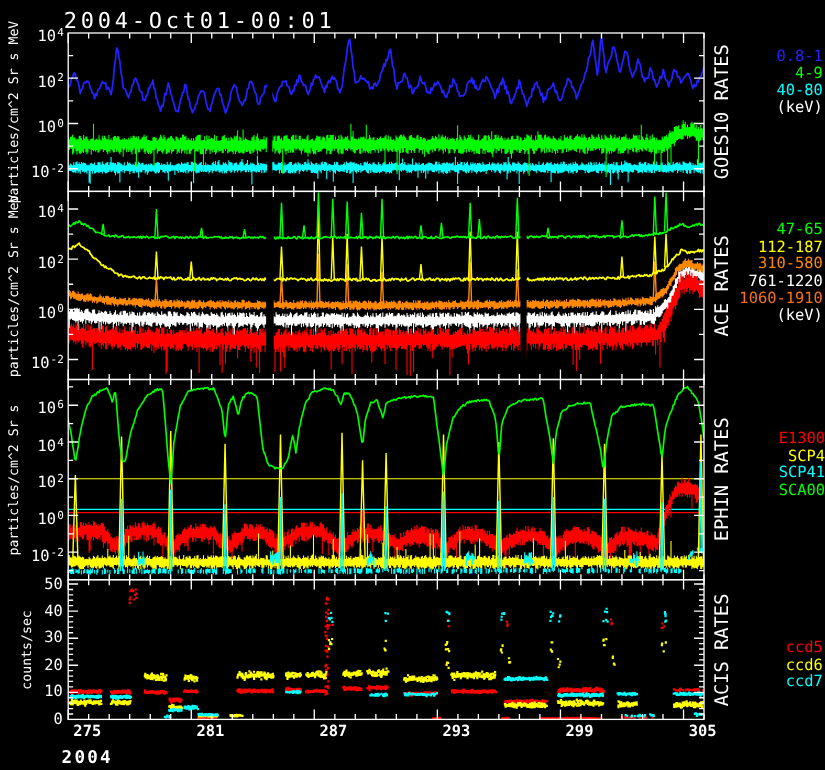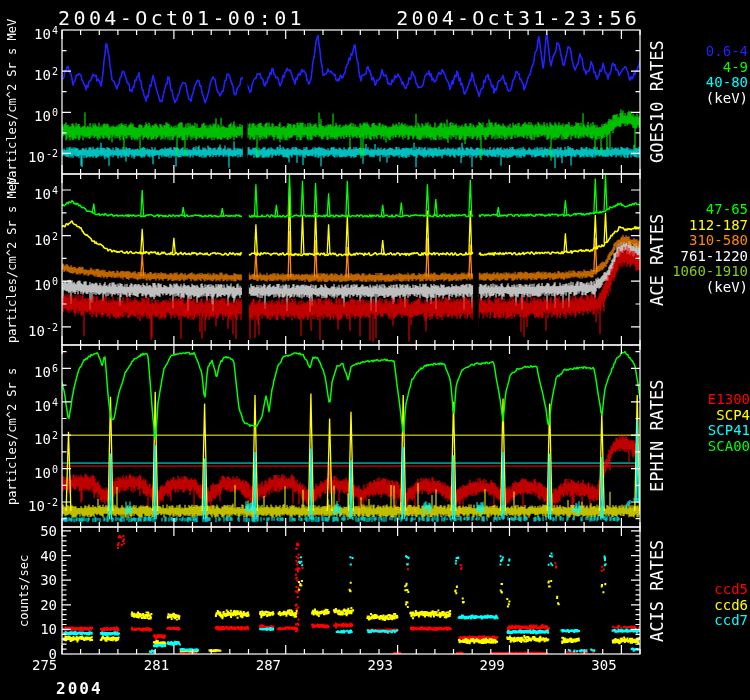--- a/index.html
+++ b/index.html
@@ -4,36 +4,35 @@
 <style>
   html,body{margin:0;padding:0;background:#222;}
   #screen{position:relative;width:750px;height:700px;background:#000;overflow:hidden;
           font-family:"DejaVu Sans Mono",monospace;color:#fff;}
   .title{position:absolute;top:6px;font-size:20px;letter-spacing:3.4px;white-space:nowrap;color:#fff;}
   .title.left{left:58px;}
   .title.right{right:110px;letter-spacing:3.2px;}
   #plot{position:absolute;left:0;top:0;}
   .ytick{position:absolute;left:0;width:57px;text-align:right;font-size:14px;line-height:16px;white-space:nowrap;}
   .ytick sup{font-size:10px;position:relative;top:1px;left:1px;}
-  .xtick{position:absolute;width:60px;text-align:left;font-size:14px;}
+  .xtick{position:absolute;width:60px;text-align:right;font-size:14px;font-weight:bold;}
   .ylab{position:absolute;display:flex;align-items:center;justify-content:center;font-size:12px;
         writing-mode:vertical-rl;transform:rotate(180deg);white-space:nowrap;overflow:visible;}
   .sidelab{position:absolute;display:flex;align-items:center;justify-content:center;font-size:17px;
         writing-mode:vertical-rl;transform:rotate(180deg);white-space:nowrap;}
   .legend{position:absolute;text-align:right;}
   .legend div{font-size:14px;line-height:15.5px;white-space:nowrap;}
   .xlabel{position:absolute;left:262px;top:672px;width:200px;text-align:center;font-size:14px;}
   .year{position:absolute;left:56px;top:679px;font-size:16px;letter-spacing:2px;font-weight:bold;}
 </style>
 </head>
 <body>
 
 <div id="screen">
   <div class="title left">2004-Oct01-00:01</div>
-  <div class="title right">2004-Oct31-23:56</div>
   <svg id="plot" width="750" height="700">
       <clipPath id="clip0">
         <rect x="62" y="30" width="578" height="144"></rect>
       </clipPath>
       <g clip-path="url(#clip0)">
         <path d="M62 149.8L62 156.8M63 150.3L63 155.4M64 148.6L64 155.5M65 149.6L65 155.7M66 150.3L66 156.6M67 147.5L67 157.0M68 149.7L68 156.6M69 147.3L69 157.5M70 146.9L70 155.3M71 149.1L71 157.5M72 147.6L72 156.0M73 149.2L73 157.9M74 147.2L74 154.6M75 148.4L75 156.2M76 147.7L76 155.9M77 148.2L77 157.0M78 148.6L78 156.1M79 150.2L79 157.9M80 149.8L80 155.1M81 150.2L81 165.8M82 148.7L82 167.1M83 147.9L83 155.5M84 148.8L84 157.9M85 149.4L85 155.3M86 147.7L86 157.8M87 150.3L87 157.4M88 150.0L88 156.5M89 147.5L89 156.5M90 147.3L90 157.6M91 147.7L91 156.5M92 149.8L92 156.4M93 146.9L93 157.9M94 148.8L94 155.9M95 149.5L95 156.5M96 148.5L96 157.8M97 147.7L97 157.5M98 147.3L98 156.7M99 150.0L99 156.3M100 147.5L100 154.7M101 142.7L101 156.6M102 148.0L102 156.0M103 147.7L103 154.9M104 148.3L104 157.2M105 148.2L105 159.3M106 149.8L106 156.1M107 147.2L107 157.9M108 147.6L108 157.5M109 147.9L109 165.9M110 148.6L110 155.6M111 149.5L111 156.6M112 150.2L112 154.6M113 147.6L113 157.4M114 150.4L114 155.4M115 150.2L115 155.2M116 147.0L116 155.5M117 148.3L117 155.7M118 147.8L118 158.4M119 149.2L119 155.9M120 150.0L120 155.4M121 148.8L121 157.6M122 149.9L122 157.5M123 147.0L123 155.2M124 149.7L124 156.9M125 149.4L125 156.5M126 147.0L126 161.7M127 148.1L127 155.9M128 149.3L128 156.8M129 148.0L129 156.7M130 148.0L130 154.7M131 149.9L131 154.6M132 149.5L132 157.7M133 148.9L133 156.2M134 150.3L134 158.8M135 148.9L135 156.9M136 149.9L136 155.2M137 148.7L137 156.0M138 148.8L138 156.2M139 150.2L139 155.3M140 150.1L140 156.2M141 148.5L141 157.4M142 148.1L142 157.7M143 147.1L143 156.2M144 147.5L144 157.5M145 148.1L145 156.5M146 150.0L146 154.4M147 148.4L147 154.6M148 149.7L148 156.5M149 149.0L149 156.5M150 149.4L150 157.6M151 150.0L151 155.5M152 147.1L152 157.2M153 149.6L153 164.4M154 149.6L154 155.8M155 147.4L155 156.0M156 150.4L156 155.3M157 150.0L157 154.9M158 150.4L158 155.0M159 150.3L159 159.1M160 149.5L160 155.0M161 149.1L161 155.5M162 148.5L162 157.2M163 148.6L163 154.8M164 149.7L164 156.6M165 147.5L165 156.4M166 148.7L166 156.5M167 149.0L167 157.1M168 148.0L168 155.8M169 148.9L169 157.8M170 147.4L170 154.6M171 147.4L171 157.8M172 149.9L172 156.0M173 150.0L173 155.4M174 147.1L174 156.7M175 147.1L175 155.6M176 148.1L176 166.6M177 147.2L177 155.4M178 148.0L178 157.0M179 149.1L179 157.7M180 149.9L180 156.9M181 148.7L181 157.2M182 147.9L182 155.2M183 147.2L183 156.4M184 150.1L184 156.0M185 149.2L185 154.7M186 150.0L186 155.9M187 147.8L187 156.3M188 150.2L188 156.5M189 149.2L189 155.2M190 149.9L190 157.8M191 149.7L191 156.3M192 150.2L192 154.8M193 148.0L193 157.4M194 147.0L194 155.5M195 149.0L195 154.9M196 146.4L196 156.0M197 150.2L197 156.0M198 147.1L198 154.7M199 145.5L199 156.7M200 149.3L200 157.0M201 150.2L201 155.8M202 149.7L202 157.8M203 147.4L203 155.2M204 148.6L204 157.8M205 147.6L205 156.7M206 148.9L206 157.6M207 150.3L207 155.5M208 145.6L208 155.1M209 147.3L209 155.8M210 147.6L210 157.2M211 148.0L211 156.2M212 150.3L212 154.5M213 148.4L213 157.1M214 147.9L214 155.5M215 147.7L215 155.0M216 149.6L216 156.9M217 149.8L217 155.0M218 147.7L218 154.8M219 146.9L219 156.8M220 144.5L220 155.6M221 147.7L221 155.2M222 150.3L222 154.7M223 149.0L223 156.7M224 148.3L224 156.5M225 145.5L225 154.7M226 149.9L226 156.7M227 149.5L227 154.7M228 147.7L228 156.7M229 148.9L229 167.7M230 147.9L230 155.6M231 149.2L231 156.0M232 150.2L232 156.1M233 150.1L233 157.1M234 141.4L234 155.7M235 147.9L235 156.4M236 150.0L236 156.5M237 148.2L237 154.8M238 148.3L238 157.6M239 149.0L239 154.5M240 148.4L240 157.0M241 149.0L241 156.8M242 149.5L242 155.0M243 147.5L243 157.2M244 147.5L244 157.2M245 147.4L245 157.0M246 149.7L246 155.1M247 147.2L247 157.7M248 147.6L248 154.7M249 147.1L249 154.5M250 149.4L250 155.0M251 149.6L251 155.7M252 149.6L252 154.7M253 147.8L253 154.4M254 147.9L254 157.8M255 148.1L255 154.7M256 147.2L256 157.2M257 149.2L257 157.7M258 150.3L258 157.7M259 147.7L259 157.0M260 150.2L260 156.2M261 149.3L261 154.6M262 148.9L262 157.4M263 147.6L263 157.6M264 147.2L264 157.8M265 147.3L265 156.6M266 150.1L266 157.6M267 149.4L267 156.2M268 148.6L268 157.7M269 147.7L269 157.0M270 149.6L270 155.5M271 147.3L271 154.5M272 148.4L272 157.9M273 148.6L273 155.8M274 149.9L274 154.4M275 149.0L275 155.4M276 150.1L276 156.1M277 147.3L277 154.9M278 147.0L278 154.4M279 148.9L279 156.1M280 144.7L280 154.7M281 147.9L281 154.4M282 150.0L282 155.1M283 146.9L283 157.3M284 148.5L284 157.3M285 149.2L285 156.7M286 149.5L286 157.2M287 148.4L287 157.6M288 147.9L288 157.7M289 149.9L289 162.4M290 148.9L290 155.0M291 150.0L291 156.0M292 147.7L292 157.6M293 146.9L293 154.6M294 149.2L294 154.8M295 147.3L295 155.5M296 147.0L296 155.1M297 147.9L297 162.9M298 150.2L298 155.4M299 148.8L299 154.9M300 149.2L300 156.7M301 149.8L301 154.4M302 150.1L302 155.5M303 149.9L303 165.2M304 147.3L304 156.9M305 149.3L305 157.9M306 147.0L306 154.8M307 147.4L307 155.6M308 150.0L308 156.2M309 150.4L309 156.3M310 149.4L310 155.5M311 150.0L311 155.8M312 149.0L312 155.9M313 147.5L313 156.4M314 149.7L314 154.4M315 146.9L315 157.2M316 148.1L316 157.1M317 148.4L317 154.6M318 147.6L318 157.9M319 146.9L319 157.5M320 147.7L320 155.9M321 147.8L321 166.4M322 147.5L322 155.1M323 148.8L323 156.4M324 148.3L324 157.8M325 149.3L325 155.7M326 149.3L326 156.3M327 150.3L327 154.5M328 148.2L328 157.0M329 150.2L329 155.8M330 150.4L330 155.4M331 147.6L331 154.6M332 147.0L332 154.7M333 147.9L333 156.2M334 146.9L334 157.2M335 149.2L335 157.7M336 148.5L336 154.7M337 148.9L337 157.3M338 150.0L338 154.7M339 147.8L339 156.4M340 147.5L340 157.6M341 149.2L341 156.8M342 149.3L342 157.2M343 150.2L343 157.0M344 147.2L344 156.2M345 149.3L345 157.4M346 149.3L346 156.7M347 150.4L347 156.7M348 148.5L348 155.4M349 147.4L349 155.9M350 147.1L350 156.2M351 149.5L351 157.9M352 149.1L352 156.6M353 149.4L353 156.4M354 147.3L354 157.8M355 149.1L355 156.8M356 147.0L356 157.4M357 148.4L357 154.9M358 149.0L358 155.0M359 148.1L359 154.4M360 147.5L360 154.9M361 148.0L361 156.2M362 150.1L362 154.5M363 148.0L363 163.8M364 148.8L364 155.3M365 148.1L365 156.2M366 144.0L366 154.8M367 149.2L367 155.2M368 147.3L368 154.4M369 149.8L369 155.3M370 150.3L370 157.3M371 148.4L371 156.0M372 149.7L372 157.2M373 149.2L373 156.4M374 149.8L374 157.4M375 144.0L375 155.2M376 150.1L376 154.6M377 149.7L377 155.7M378 147.5L378 156.0M379 148.5L379 155.3M380 149.5L380 161.7M381 147.7L381 155.0M382 150.1L382 155.0M383 149.0L383 157.3M384 148.4L384 154.9M385 148.2L385 157.2M386 150.0L386 156.0M387 149.3L387 162.6M388 148.9L388 155.1M389 148.4L389 157.9M390 147.5L390 155.2M391 148.2L391 154.9M392 148.1L392 155.1M393 148.9L393 156.4M394 149.8L394 156.5M395 149.5L395 156.7M396 147.0L396 155.3M397 146.9L397 156.2M398 149.5L398 154.9M399 147.3L399 157.9M400 149.1L400 154.7M401 150.0L401 156.8M402 148.5L402 156.9M403 147.9L403 157.9M404 148.0L404 156.0M405 148.8L405 157.3M406 147.6L406 157.9M407 147.8L407 157.6M408 148.6L408 155.5M409 148.0L409 157.0M410 149.1L410 154.4M411 148.2L411 155.3M412 147.5L412 154.8M413 150.2L413 155.8M414 142.6L414 156.6M415 150.1L415 156.4M416 147.2L416 167.3M417 149.2L417 157.7M418 148.8L418 154.8M419 147.1L419 154.8M420 147.3L420 154.7M421 150.3L421 156.2M422 147.3L422 155.6M423 149.2L423 156.8M424 148.0L424 157.8M425 147.1L425 155.8M426 149.7L426 157.3M427 150.4L427 155.7M428 147.6L428 154.5M429 149.2L429 157.3M430 147.5L430 155.1M431 148.8L431 156.0M432 148.0L432 156.3M433 149.5L433 157.9M434 148.1L434 156.5M435 148.3L435 155.4M436 147.9L436 155.8M437 148.7L437 156.8M438 149.9L438 156.3M439 147.1L439 155.4M440 149.2L440 156.3M441 149.9L441 155.5M442 149.3L442 158.2M443 149.4L443 155.5M444 149.0L444 154.6M445 147.6L445 154.7M446 150.2L446 154.8M447 148.6L447 156.2M448 147.6L448 154.5M449 148.8L449 155.6M450 148.5L450 157.2M451 149.5L451 155.9M452 148.5L452 154.6M453 147.7L453 155.7M454 149.6L454 157.3M455 149.1L455 157.7M456 148.7L456 154.8M457 150.3L457 154.9M458 147.5L458 156.1M459 147.7L459 155.9M460 147.2L460 155.1M461 149.6L461 163.1M462 142.8L462 157.7M463 147.6L463 155.2M464 149.4L464 157.0M465 150.4L465 154.8M466 147.7L466 155.4M467 147.4L467 155.9M468 147.9L468 155.8M469 149.1L469 154.6M470 148.8L470 157.7M471 146.9L471 155.2M472 148.2L472 167.3M473 149.0L473 156.2M474 149.9L474 156.4M475 149.5L475 155.0M476 148.3L476 157.9M477 147.5L477 156.7M478 147.9L478 155.0M479 148.1L479 155.4M480 149.8L480 157.8M481 149.0L481 154.6M482 148.3L482 156.0M483 150.3L483 154.6M484 148.2L484 154.7M485 149.5L485 155.5M486 150.4L486 155.6M487 149.2L487 155.9M488 149.6L488 157.4M489 150.0L489 154.6M490 146.9L490 155.5M491 150.1L491 156.1M492 150.0L492 156.9M493 148.7L493 156.4M494 147.5L494 156.6M495 150.1L495 156.8M496 149.2L496 156.9M497 147.7L497 154.6M498 147.4L498 157.3M499 148.7L499 155.4M500 148.1L500 155.4M501 147.3L501 165.7M502 149.6L502 157.0M503 150.0L503 157.0M504 148.1L504 157.5M505 149.2L505 157.4M506 149.2L506 155.3M507 148.0L507 157.8M508 149.5L508 157.8M509 149.3L509 156.9M510 147.2L510 157.5M511 149.2L511 156.9M512 146.9L512 156.9M513 147.1L513 156.1M514 149.5L514 155.1M515 149.0L515 155.5M516 150.4L516 155.9M517 148.7L517 157.8M518 149.4L518 154.9M519 148.0L519 157.6M520 150.3L520 156.6M521 147.6L521 157.9M522 149.2L522 155.7M523 146.9L523 155.7M524 148.5L524 157.3M525 148.8L525 156.5M526 150.4L526 154.4M527 150.4L527 154.5M528 149.6L528 154.8M529 147.5L529 154.4M530 148.6L530 154.5M531 149.6L531 155.3M532 150.3L532 157.4M533 149.0L533 154.9M534 149.7L534 156.5M535 147.7L535 157.3M536 150.1L536 157.0M537 147.1L537 156.1M538 148.0L538 156.1M539 150.3L539 155.9M540 147.4L540 155.7M541 149.7L541 155.1M542 147.2L542 156.9M543 150.1L543 157.3M544 148.8L544 157.5M545 147.4L545 155.2M546 149.0L546 155.3M547 148.9L547 157.4M548 148.4L548 155.4M549 149.7L549 155.0M550 146.9L550 156.4M551 150.3L551 156.0M552 149.8L552 157.7M553 148.5L553 156.4M554 149.5L554 157.3M555 149.2L555 168.2M556 148.7L556 154.4M557 149.4L557 157.4M558 147.1L558 157.7M559 150.2L559 156.7M560 147.8L560 154.9M561 147.2L561 157.8M562 149.9L562 163.1M563 150.4L563 156.3M564 150.2L564 154.6M565 146.9L565 156.6M566 149.6L566 157.3M567 149.3L567 155.9M568 146.0L568 155.9M569 147.8L569 155.8M570 147.0L570 156.1M571 148.6L571 165.6M572 148.2L572 157.0M573 148.3L573 155.6M574 149.8L574 156.3M575 150.3L575 156.9M576 149.8L576 156.5M577 149.0L577 154.4M578 150.0L578 154.7M579 149.7L579 155.2M580 150.4L580 157.6M581 147.5L581 157.1M582 147.1L582 156.3M583 149.0L583 156.5M584 148.4L584 157.5M585 149.1L585 154.9M586 147.3L586 156.5M587 147.2L587 156.7M588 150.3L588 157.1M589 148.3L589 154.8M590 148.5L590 157.0M591 149.5L591 155.8M592 149.0L592 157.6M593 149.6L593 157.3M594 146.9L594 154.4M595 147.7L595 157.6M596 149.6L596 155.3M597 146.9L597 155.6M598 149.7L598 154.6M599 149.9L599 156.3M600 150.1L600 156.3M601 148.1L601 154.8M602 147.6L602 156.2M603 149.9L603 156.8M604 149.8L604 156.4M605 149.4L605 156.7M606 150.3L606 157.0M607 147.2L607 155.9M608 147.5L608 157.0M609 148.5L609 155.3M610 149.7L610 155.9M611 149.5L611 156.5M612 147.1L612 156.8M613 149.3L613 155.0M614 148.5L614 155.3M615 147.8L615 154.5M616 147.6L616 157.5M617 148.9L617 155.6M618 147.5L618 154.8M619 149.5L619 156.2M620 150.0L620 154.7M621 146.9L621 157.3M622 147.0L622 154.5M623 148.2L623 155.3M624 148.3L624 157.4M625 148.6L625 157.9M626 148.4L626 154.7M627 147.1L627 157.7M628 147.8L628 157.8M629 150.3L629 154.6M630 148.5L630 154.5M631 150.2L631 157.5M632 149.3L632 155.1M633 150.3L633 155.8M634 144.7L634 156.5M635 149.5L635 157.1M636 148.1L636 156.8M637 148.0L637 157.7M638 148.6L638 154.4M639 146.9L639 157.9M640 148.9L640 154.4" stroke="#00ffff" stroke-width="1" fill="none"></path>
         <path d="M62 124.3L62 138.2M63 126.9L63 136.4M64 124.4L64 135.0M65 124.0L65 135.3M66 122.4L66 140.5M67 125.2L67 139.3M68 124.8L68 134.9M69 127.0L69 137.4M70 126.2L70 140.5M71 126.6L71 137.1M72 123.5L72 139.6M73 123.6L73 139.9M74 125.4L74 139.0M75 127.5L75 138.0M76 122.8L76 139.0M77 125.9L77 135.2M78 124.0L78 138.5M79 124.0L79 140.3M80 126.3L80 138.7M81 127.9L81 135.2M82 126.7L82 135.8M83 126.2L83 140.4M84 126.0L84 136.3M85 112.4L85 137.5M86 127.5L86 136.7M87 126.7L87 137.9M88 125.8L88 136.3M89 127.2L89 138.7M90 123.0L90 138.6M91 126.7L91 136.8M92 128.0L92 135.6M93 123.4L93 135.7M94 125.7L94 138.1M95 123.4L95 136.7M96 125.1L96 136.3M97 126.6L97 138.4M98 126.6L98 140.2M99 122.7L99 137.6M100 127.3L100 138.8M101 125.7L101 135.4M102 127.6L102 136.9M103 124.6L103 138.6M104 123.5L104 138.5M105 123.7L105 135.2M106 125.2L106 137.9M107 123.7L107 136.5M108 124.0L108 138.6M109 126.5L109 140.2M110 127.6L110 138.2M111 126.2L111 134.9M112 126.9L112 142.4M113 125.5L113 136.6M114 126.9L114 134.7M115 126.5L115 138.4M116 127.3L116 135.8M117 125.3L117 138.1M118 126.9L118 136.2M119 124.0L119 138.3M120 125.6L120 140.4M121 123.4L121 136.7M122 123.3L122 135.1M123 125.2L123 140.0M124 124.2L124 151.7M125 126.0L125 136.0M126 123.9L126 138.7M127 127.4L127 138.3M128 126.6L128 135.0M129 125.1L129 136.6M130 124.3L130 135.0M131 122.6L131 138.5M132 124.7L132 140.0M133 123.5L133 137.1M134 126.8L134 138.8M135 127.3L135 140.1M136 127.5L136 138.3M137 127.9L137 140.2M138 127.7L138 139.0M139 125.1L139 136.9M140 124.3L140 151.4M141 124.8L141 136.4M142 125.4L142 135.0M143 128.2L143 139.8M144 126.9L144 137.8M145 125.1L145 137.3M146 122.4L146 136.9M147 124.0L147 138.4M148 126.2L148 139.7M149 122.7L149 137.6M150 124.8L150 135.6M151 127.7L151 139.9M152 126.2L152 139.7M153 125.0L153 138.6M154 125.6L154 138.9M155 123.9L155 136.1M156 123.5L156 139.7M157 125.4L157 138.0M158 126.5L158 137.3M159 128.2L159 135.4M160 123.9L160 135.7M161 124.5L161 139.9M162 125.8L162 137.9M163 127.5L163 139.2M164 125.0L164 135.3M165 125.5L165 139.5M166 122.5L166 137.4M167 122.6L167 136.7M168 124.3L168 139.5M169 123.6L169 136.6M170 127.6L170 140.2M171 125.4L171 135.9M172 126.8L172 139.7M173 127.5L173 140.2M174 125.7L174 137.2M175 127.9L175 135.8M176 125.5L176 135.3M177 127.7L177 155.7M178 124.7L178 137.8M179 123.3L179 137.3M180 122.8L180 138.2M181 122.4L181 136.0M182 122.4L182 140.2M183 127.4L183 140.2M184 127.5L184 140.1M185 127.2L185 156.7M186 123.8L186 135.0M187 127.9L187 140.0M188 122.9L188 137.2M189 126.5L189 135.2M190 123.3L190 136.4M191 126.4L191 139.9M192 124.9L192 136.9M193 125.6L193 138.7M194 126.1L194 135.6M195 122.8L195 138.2M196 128.1L196 140.4M197 123.7L197 138.9M198 128.0L198 136.3M199 128.0L199 138.0M200 128.0L200 137.3M201 127.2L201 137.1M202 124.1L202 139.1M203 123.5L203 139.3M204 122.7L204 135.6M205 125.8L205 137.3M206 125.2L206 135.5M207 128.2L207 139.4M208 125.3L208 138.7M209 127.7L209 138.0M210 124.3L210 137.2M211 125.5L211 138.2M212 126.9L212 140.3M213 123.5L213 137.0M214 125.0L214 139.9M215 123.5L215 138.0M216 118.4L216 136.8M217 127.7L217 138.9M218 124.2L218 139.6M219 125.3L219 138.6M220 127.9L220 138.9M221 117.8L221 140.1M222 127.0L222 139.2M223 125.5L223 137.1M224 126.4L224 138.1M225 127.3L225 138.1M226 127.4L226 137.1M227 127.7L227 139.5M228 128.0L228 140.1M229 124.7L229 137.1M230 124.0L230 139.0M231 122.8L231 138.0M232 127.4L232 135.4M233 124.2L233 136.8M234 121.3L234 140.2M235 125.7L235 136.6M236 128.2L236 137.4M237 126.5L237 138.0M238 126.6L238 135.3M239 126.7L239 135.9M240 123.9L240 136.1M241 127.0L241 134.8M242 125.1L242 138.3M243 124.8L243 135.3M244 127.2L244 137.5M245 124.5L245 138.1M246 123.2L246 141.1M247 122.6L247 137.8M248 127.8L248 137.9M249 124.1L249 135.0M250 123.2L250 139.8M251 128.1L251 137.8M252 123.8L252 136.5M253 123.2L253 138.8M254 123.4L254 140.2M255 126.3L255 138.9M256 125.1L256 134.9M257 127.7L257 157.5M258 123.9L258 135.0M259 123.5L259 137.6M260 122.9L260 140.4M261 123.0L261 137.3M262 125.9L262 139.1M263 126.4L263 135.9M264 127.5L264 138.8M265 124.2L265 136.9M266 123.0L266 138.8M267 122.6L267 138.6M268 127.3L268 134.9M269 122.6L269 136.8M270 126.4L270 135.7M271 127.1L271 134.9M272 123.5L272 136.5M273 123.4L273 137.0M274 127.4L274 140.3M275 126.0L275 137.1M276 126.6L276 135.1M277 126.1L277 138.9M278 127.0L278 138.3M279 124.0L279 139.0M280 122.4L280 142.2M281 127.9L281 138.9M282 127.2L282 139.8M283 126.7L283 134.8M284 126.0L284 137.6M285 127.7L285 140.2M286 127.8L286 139.6M287 125.7L287 140.4M288 123.2L288 136.4M289 123.9L289 138.2M290 124.3L290 138.3M291 123.8L291 137.4M292 127.5L292 137.7M293 125.0L293 135.9M294 124.0L294 135.0M295 125.0L295 135.3M296 127.9L296 135.2M297 122.9L297 140.2M298 122.5L298 136.8M299 125.4L299 137.0M300 122.4L300 140.3M301 123.0L301 140.0M302 122.7L302 137.5M303 122.6L303 135.0M304 127.3L304 137.1M305 124.2L305 135.0M306 127.3L306 135.3M307 126.3L307 138.6M308 123.1L308 140.3M309 126.9L309 136.0M310 122.6L310 139.5M311 124.0L311 140.2M312 126.5L312 139.5M313 126.0L313 135.1M314 124.0L314 136.5M315 124.8L315 136.3M316 123.3L316 137.2M317 126.8L317 134.7M318 128.1L318 135.3M319 112.5L319 137.0M320 124.1L320 135.9M321 119.0L321 137.9M322 125.9L322 139.6M323 126.3L323 139.1M324 126.2L324 136.7M325 127.4L325 136.5M326 125.2L326 135.4M327 126.5L327 139.7M328 124.4L328 139.9M329 125.1L329 134.7M330 124.3L330 138.8M331 124.3L331 137.0M332 126.2L332 138.8M333 113.5L333 137.0M334 127.0L334 138.5M335 126.0L335 139.4M336 122.7L336 137.6M337 125.1L337 139.8M338 127.2L338 136.9M339 125.3L339 136.4M340 124.5L340 136.6M341 127.9L341 138.7M342 127.1L342 135.7M343 125.4L343 136.6M344 126.4L344 139.0M345 125.3L345 135.0M346 124.1L346 137.7M347 125.8L347 137.2M348 125.5L348 135.1M349 125.2L349 137.0M350 123.9L350 149.2M351 122.7L351 134.8M352 126.6L352 136.8M353 123.2L353 138.4M354 126.8L354 136.8M355 124.3L355 136.1M356 126.6L356 137.4M357 127.2L357 138.2M358 126.3L358 135.2M359 128.0L359 137.6M360 123.2L360 138.2M361 124.7L361 158.3M362 125.8L362 136.6M363 123.9L363 155.7M364 122.5L364 139.1M365 122.6L365 134.9M366 124.1L366 138.9M367 122.3L367 138.2M368 124.0L368 134.5M369 125.5L369 138.4M370 127.3L370 139.3M371 127.4L371 140.0M372 123.9L372 136.1M373 123.0L373 136.6M374 122.8L374 139.1M375 124.7L375 136.3M376 125.6L376 137.4M377 125.5L377 139.2M378 126.6L378 135.2M379 123.1L379 134.9M380 122.8L380 134.9M381 127.0L381 138.8M382 124.4L382 136.5M383 124.5L383 136.4M384 126.5L384 139.9M385 125.2L385 135.7M386 125.5L386 142.6M387 126.5L387 136.7M388 128.1L388 138.2M389 126.5L389 139.8M390 127.1L390 140.3M391 127.0L391 136.8M392 126.2L392 135.9M393 123.6L393 138.6M394 125.2L394 135.3M395 125.8L395 137.0M396 123.6L396 137.6M397 124.6L397 135.0M398 126.9L398 134.7M399 122.1L399 137.8M400 126.1L400 136.7M401 124.1L401 135.2M402 122.6L402 136.9M403 124.6L403 139.7M404 125.1L404 135.8M405 123.5L405 138.0M406 126.5L406 134.7M407 124.8L407 135.6M408 127.1L408 139.7M409 125.6L409 139.2M410 126.3L410 135.7M411 125.3L411 135.5M412 126.1L412 136.5M413 126.4L413 139.6M414 127.9L414 137.7M415 125.5L415 135.6M416 113.8L416 135.7M417 127.6L417 139.1M418 122.7L418 138.8M419 124.4L419 140.1M420 126.3L420 139.3M421 127.8L421 139.9M422 123.2L422 138.1M423 124.9L423 135.5M424 126.7L424 138.8M425 125.5L425 135.3M426 122.7L426 137.8M427 124.8L427 138.5M428 122.3L428 136.2M429 126.3L429 138.5M430 124.3L430 137.5M431 126.6L431 140.2M432 127.3L432 137.1M433 127.6L433 139.5M434 126.8L434 139.2M435 122.5L435 140.1M436 127.9L436 140.2M437 127.5L437 135.3M438 126.3L438 135.3M439 125.7L439 139.7M440 123.5L440 137.0M441 122.7L441 139.9M442 123.3L442 136.3M443 127.8L443 138.4M444 122.7L444 138.6M445 124.1L445 138.7M446 126.6L446 138.3M447 119.4L447 139.7M448 127.0L448 142.9M449 126.3L449 137.5M450 122.7L450 135.0M451 122.2L451 139.3M452 125.2L452 135.6M453 122.9L453 137.2M454 125.6L454 137.1M455 125.0L455 135.1M456 123.6L456 139.4M457 125.6L457 135.4M458 127.8L458 135.3M459 125.3L459 139.5M460 127.2L460 140.0M461 126.1L461 139.6M462 124.9L462 138.1M463 127.0L463 135.7M464 126.8L464 139.9M465 123.8L465 144.0M466 123.3L466 139.5M467 126.1L467 136.4M468 126.5L468 136.1M469 126.4L469 136.5M470 123.2L470 138.0M471 123.4L471 135.8M472 127.4L472 139.2M473 124.5L473 139.1M474 125.7L474 137.3M475 127.7L475 135.7M476 127.2L476 136.4M477 125.0L477 140.1M478 126.0L478 138.0M479 122.0L479 136.7M480 122.9L480 139.9M481 123.3L481 160.0M482 124.8L482 135.0M483 122.5L483 135.0M484 127.6L484 137.0M485 126.9L485 139.8M486 127.8L486 139.7M487 123.2L487 136.6M488 127.0L488 137.2M489 119.4L489 135.3M490 122.4L490 134.4M491 122.6L491 135.1M492 122.6L492 138.9M493 125.3L493 137.7M494 127.1L494 135.7M495 122.9L495 139.4M496 122.3L496 134.4M497 124.9L497 138.9M498 124.3L498 135.6M499 123.9L499 138.4M500 125.3L500 138.1M501 126.1L501 134.7M502 126.2L502 139.1M503 123.4L503 135.6M504 125.3L504 137.6M505 126.1L505 140.0M506 127.1L506 136.9M507 127.7L507 139.1M508 125.2L508 135.4M509 126.8L509 136.7M510 123.6L510 135.6M511 127.7L511 139.3M512 127.8L512 138.9M513 122.7L513 135.7M514 125.1L514 134.7M515 125.2L515 138.1M516 124.0L516 134.6M517 126.1L517 137.7M518 123.4L518 136.4M519 122.9L519 137.1M520 126.5L520 136.2M521 127.0L521 135.7M522 125.4L522 136.8M523 124.0L523 137.3M524 123.4L524 138.2M525 122.1L525 135.7M526 124.4L526 135.1M527 123.5L527 138.9M528 124.9L528 135.8M529 122.0L529 135.6M530 125.3L530 138.3M531 122.3L531 139.5M532 124.4L532 139.9M533 125.3L533 134.3M534 127.4L534 139.8M535 125.0L535 137.0M536 124.3L536 134.8M537 126.4L537 137.6M538 122.1L538 136.9M539 123.2L539 137.2M540 124.6L540 134.5M541 126.2L541 136.3M542 124.4L542 135.8M543 125.7L543 135.3M544 122.1L544 134.9M545 124.7L545 136.7M546 127.1L546 134.6M547 122.9L547 139.9M548 125.8L548 139.0M549 127.2L549 138.6M550 122.2L550 135.0M551 123.8L551 160.8M552 124.9L552 139.5M553 125.3L553 137.8M554 125.7L554 139.9M555 122.3L555 137.0M556 123.7L556 139.6M557 125.9L557 137.6M558 124.9L558 138.4M559 122.4L559 137.6M560 125.9L560 135.7M561 124.7L561 134.5M562 125.5L562 139.7M563 123.4L563 136.8M564 127.0L564 139.7M565 124.7L565 138.8M566 124.5L566 139.0M567 124.1L567 139.1M568 124.4L568 137.3M569 122.0L569 136.4M570 125.7L570 134.8M571 127.1L571 139.8M572 125.2L572 135.8M573 126.8L573 136.3M574 126.1L574 134.6M575 125.7L575 137.7M576 122.2L576 138.4M577 123.4L577 134.3M578 122.9L578 138.3M579 123.1L579 138.8M580 126.2L580 136.3M581 122.7L581 138.3M582 127.3L582 135.4M583 113.3L583 136.8M584 124.0L584 137.7M585 126.1L585 134.6M586 127.5L586 135.9M587 125.0L587 136.5M588 121.9L588 137.2M589 125.4L589 134.6M590 127.4L590 138.2M591 123.4L591 138.0M592 126.5L592 139.5M593 122.0L593 138.1M594 125.2L594 135.7M595 124.8L595 149.3M596 127.5L596 139.5M597 125.3L597 139.7M598 127.5L598 136.2M599 127.5L599 139.0M600 126.9L600 136.1M601 127.4L601 155.2M602 124.2L602 139.0M603 126.0L603 137.6M604 123.9L604 137.9M605 124.0L605 134.5M606 122.7L606 136.9M607 124.7L607 150.8M608 121.3L608 135.2M609 118.7L609 134.0M610 120.4L610 148.9M611 119.0L611 131.0M612 120.3L612 130.5M613 115.4L613 133.0M614 114.8L614 129.5M615 114.7L615 127.7M616 114.9L616 127.3M617 113.9L617 126.3M618 117.3L618 126.0M619 117.3L619 126.6M620 113.2L620 127.1M621 109.4L621 126.4M622 112.8L622 123.2M623 110.6L623 124.0M624 115.7L624 123.2M625 113.1L625 126.1M626 115.6L626 123.8M627 115.4L627 125.7M628 112.1L628 124.3M629 110.7L629 123.9M630 112.2L630 123.3M631 111.3L631 124.0M632 115.8L632 125.2M633 113.7L633 127.9M634 117.2L634 127.7M635 115.5L635 149.8M636 117.3L636 128.7M637 113.5L637 127.8M638 116.4L638 125.1M639 117.5L639 127.3M640 116.0L640 128.3" stroke="#00ff00" stroke-width="1" fill="none"></path>
         <path d="M62 79.1L63 78.8L64 76.8L65 71.0L66 70.2L67 66.9L68 66.3L69 70.5L70 73.0L71 74.2L72 79.1L73 85.0L74 81.8L75 80.5L76 76.2L77 74.7L78 75.2L79 73.6L80 74.3L81 75.1L82 80.2L83 81.4L84 84.7L85 85.3L86 89.8L87 85.3L88 87.0L89 81.5L90 80.9L91 79.9L92 76.7L93 74.1L94 75.9L95 75.8L96 75.0L97 81.2L98 79.2L99 80.3L100 82.8L101 86.1L102 80.5L103 72.2L104 61.2L105 54.1L106 43.6L107 45.0L108 51.3L109 56.4L110 65.8L111 71.3L112 79.9L113 80.6L114 81.4L115 84.1L116 87.1L117 89.0L118 84.7L119 83.7L120 77.8L121 77.3L122 72.7L123 71.1L124 72.1L125 75.5L126 77.6L127 82.0L128 83.5L129 83.5L130 91.0L131 90.2L132 91.5L133 86.8L134 87.0L135 80.2L136 80.5L137 77.0L138 76.6L139 72.8L140 80.7L141 81.2L142 89.3L143 90.0L144 95.6L145 97.4L146 101.2L147 95.9L148 97.0L149 91.3L150 85.0L151 86.1L152 80.3L153 75.3L154 79.2L155 84.1L156 87.1L157 91.3L158 94.1L159 97.7L160 101.2L161 100.8L162 101.6L163 96.3L164 91.6L165 88.5L166 83.9L167 83.9L168 76.9L169 77.5L170 83.1L171 89.9L172 90.1L173 96.9L174 98.9L175 102.7L176 100.4L177 99.3L178 94.7L179 94.1L180 88.7L181 86.2L182 84.3L183 82.5L184 82.8L185 83.2L186 85.0L187 91.3L188 95.5L189 99.2L190 99.3L191 101.3L192 95.7L193 93.2L194 88.6L195 85.2L196 83.6L197 80.9L198 80.3L199 80.8L200 86.3L201 86.1L202 92.8L203 95.3L204 98.7L205 102.8L206 100.6L207 97.3L208 93.7L209 90.8L210 84.0L211 81.4L212 79.0L213 77.0L214 78.8L215 79.4L216 85.4L217 89.7L218 92.3L219 93.0L220 95.9L221 94.4L222 91.1L223 91.4L224 86.5L225 80.5L226 80.3L227 74.3L228 74.0L229 75.1L230 77.3L231 81.4L232 83.9L233 86.3L234 93.1L235 94.8L236 94.4L237 88.8L238 87.4L239 85.8L240 84.9L241 78.1L242 78.9L243 77.0L244 80.1L245 79.6L246 82.0L247 85.0L248 86.5L249 89.4L250 92.3L251 91.5L252 84.8L253 82.0L254 79.9L255 78.4L256 78.4L257 74.0L258 74.1L259 74.1L260 73.3L261 78.0L262 78.4L263 79.7L264 84.8L265 85.9L266 82.3L267 82.8L268 77.5L269 77.7L270 72.6L271 74.6L272 68.4L273 69.0L274 74.2L275 75.0L276 77.9L277 77.2L278 78.2L279 82.6L280 86.0L281 83.8L282 81.3L283 75.6L284 77.4L285 72.4L286 71.6L287 68.2L288 70.3L289 70.5L290 69.9L291 72.5L292 75.5L293 78.8L294 80.2L295 84.1L296 78.0L297 79.5L298 75.0L299 73.3L300 75.2L301 72.1L302 69.2L303 71.9L304 70.9L305 72.4L306 74.2L307 80.5L308 81.5L309 84.3L310 81.3L311 79.0L312 70.6L313 61.6L314 57.5L315 50.3L316 41.7L317 37.9L318 35.5L319 44.8L320 50.9L321 61.6L322 65.7L323 75.2L324 75.1L325 74.1L326 74.0L327 72.2L328 68.9L329 71.6L330 72.0L331 71.0L332 73.1L333 73.6L334 75.2L335 74.3L336 80.0L337 80.8L338 79.0L339 80.8L340 76.2L341 75.3L342 78.2L343 77.2L344 74.1L345 73.2L346 67.1L347 65.2L348 63.4L349 58.1L350 60.2L351 53.9L352 55.0L353 51.3L354 45.9L355 44.8L356 52.6L357 60.4L358 62.3L359 72.5L360 77.1L361 80.9L362 75.2L363 75.1L364 74.8L365 74.2L366 73.7L367 67.6L368 66.6L369 70.7L370 70.8L371 74.8L372 80.0L373 77.4L374 79.5L375 85.2L376 83.7L377 80.1L378 80.4L379 79.2L380 78.2L381 74.3L382 69.5L383 73.4L384 75.9L385 75.6L386 75.0L387 79.0L388 83.9L389 83.2L390 84.4L391 84.9L392 79.8L393 81.9L394 79.5L395 75.5L396 77.6L397 76.4L398 74.1L399 76.2L400 77.6L401 79.5L402 84.3L403 82.2L404 86.0L405 88.1L406 88.5L407 84.5L408 84.3L409 77.7L410 79.3L411 78.3L412 71.5L413 73.7L414 75.8L415 77.1L416 83.1L417 83.8L418 87.8L419 87.1L420 87.2L421 87.2L422 86.1L423 85.0L424 80.4L425 75.9L426 74.7L427 73.6L428 74.3L429 70.9L430 76.2L431 73.5L432 80.2L433 78.1L434 81.5L435 81.6L436 80.5L437 76.7L438 74.5L439 72.3L440 74.1L441 74.0L442 69.6L443 70.7L444 73.4L445 74.7L446 78.1L447 80.4L448 81.9L449 84.5L450 89.4L451 85.9L452 80.8L453 84.2L454 78.1L455 75.4L456 77.0L457 71.0L458 73.6L459 80.6L460 78.0L461 85.2L462 83.4L463 87.4L464 93.3L465 94.1L466 90.5L467 89.7L468 86.4L469 84.0L470 79.7L471 80.2L472 72.9L473 75.6L474 81.1L475 85.3L476 85.8L477 89.8L478 92.0L479 96.6L480 93.0L481 89.4L482 88.4L483 88.0L484 80.4L485 82.1L486 76.7L487 76.3L488 74.5L489 79.5L490 79.5L491 83.6L492 87.0L493 85.1L494 93.0L495 88.4L496 90.5L497 86.9L498 81.8L499 80.9L500 80.7L501 79.2L502 78.2L503 75.4L504 79.5L505 84.2L506 82.7L507 87.2L508 90.4L509 91.2L510 90.8L511 89.0L512 85.3L513 80.2L514 78.9L515 76.7L516 71.7L517 71.4L518 73.7L519 73.7L520 79.6L521 79.3L522 82.5L523 83.5L524 89.8L525 87.8L526 84.2L527 81.9L528 77.9L529 75.5L530 74.8L531 70.8L532 66.2L533 64.7L534 60.4L535 52.5L536 51.5L537 48.7L538 39.7L539 36.6L540 44.8L541 52.2L542 60.3L543 68.2L544 62.4L545 50.6L546 36.9L547 34.4L548 43.2L549 51.3L550 61.2L551 65.9L552 60.8L553 56.9L554 54.7L555 53.0L556 50.4L557 42.8L558 43.1L559 45.2L560 49.4L561 55.4L562 58.9L563 64.8L564 65.5L565 60.9L566 56.2L567 52.4L568 46.8L569 47.0L570 48.2L571 51.8L572 60.2L573 63.9L574 67.0L575 70.1L576 67.8L577 65.1L578 64.0L579 58.1L580 53.8L581 57.2L582 58.3L583 64.7L584 70.0L585 70.0L586 74.3L587 71.2L588 71.0L589 71.0L590 68.0L591 61.6L592 63.8L593 66.1L594 72.6L595 72.1L596 76.5L597 79.1L598 76.1L599 75.2L600 69.6L601 71.3L602 69.0L603 63.2L604 66.8L605 72.2L606 73.1L607 74.4L608 79.0L609 74.3L610 73.9L611 70.7L612 65.1L613 63.2L614 65.3L615 64.6L616 70.1L617 69.5L618 71.2L619 75.5L620 73.9L621 72.1L622 70.4L623 69.1L624 68.4L625 66.6L626 67.5L627 70.3L628 72.6L629 78.3L630 80.2L631 76.7L632 78.8L633 77.3L634 72.9L635 74.5L636 70.4L637 70.7L638 66.6L639 66.0L640 60.1" stroke="#2222ff" stroke-width="1.6" fill="none" stroke-linejoin="round"></path>
         <rect x="242.85806451612882" y="31" width="4.661290322580641" height="142" fill="#000000"></rect>
       </g>
@@ -91,37 +90,37 @@
       <path d="M62.0 527v9M62.0 654v-9M80.6 527v5M80.6 654v-5M99.3 527v5M99.3 654v-5M117.9 527v5M117.9 654v-5M136.6 527v5M136.6 654v-5M155.2 527v5M155.2 654v-5M173.9 527v9M173.9 654v-9M192.5 527v5M192.5 654v-5M211.2 527v5M211.2 654v-5M229.8 527v5M229.8 654v-5M248.5 527v5M248.5 654v-5M267.1 527v5M267.1 654v-5M285.7 527v9M285.7 654v-9M304.4 527v5M304.4 654v-5M323.0 527v5M323.0 654v-5M341.7 527v5M341.7 654v-5M360.3 527v5M360.3 654v-5M379.0 527v5M379.0 654v-5M397.6 527v9M397.6 654v-9M416.3 527v5M416.3 654v-5M434.9 527v5M434.9 654v-5M453.5 527v5M453.5 654v-5M472.2 527v5M472.2 654v-5M490.8 527v5M490.8 654v-5M509.5 527v9M509.5 654v-9M528.1 527v5M528.1 654v-5M546.8 527v5M546.8 654v-5M565.4 527v5M565.4 654v-5M584.1 527v5M584.1 654v-5M602.7 527v5M602.7 654v-5M621.4 527v9M621.4 654v-9M640.0 527v5M640.0 654v-5M62 649.1h4.5M640 649.1h-4.5M62 644.2h4.5M640 644.2h-4.5M62 639.2h4.5M640 639.2h-4.5M62 634.3h4.5M640 634.3h-4.5M62 629.4h9M640 629.4h-9M62 624.5h4.5M640 624.5h-4.5M62 619.5h4.5M640 619.5h-4.5M62 614.6h4.5M640 614.6h-4.5M62 609.7h4.5M640 609.7h-4.5M62 604.8h9M640 604.8h-9M62 599.9h4.5M640 599.9h-4.5M62 594.9h4.5M640 594.9h-4.5M62 590.0h4.5M640 590.0h-4.5M62 585.1h4.5M640 585.1h-4.5M62 580.2h9M640 580.2h-9M62 575.2h4.5M640 575.2h-4.5M62 570.3h4.5M640 570.3h-4.5M62 565.4h4.5M640 565.4h-4.5M62 560.5h4.5M640 560.5h-4.5M62 555.6h9M640 555.6h-9M62 550.6h4.5M640 550.6h-4.5M62 545.7h4.5M640 545.7h-4.5M62 540.8h4.5M640 540.8h-4.5M62 535.9h4.5M640 535.9h-4.5M62 530.9h9M640 530.9h-9" stroke="#ffffff" stroke-width="1.2" fill="none"></path>
     </svg>
   <div id="labels">
       <div class="ytick" style="top: 22px;"><span>10</span><sup>4</sup></div>
       <div class="ytick" style="top: 63.1429px;"><span>10</span><sup>2</sup></div>
       <div class="ytick" style="top: 104.286px;"><span>10</span><sup>0</sup></div>
       <div class="ytick" style="top: 145.429px;"><span>10</span><sup>-2</sup></div>
       <div class="ylab" style="left: 3px; top: 30px; height: 144px; width: 18px;">particles/cm^2 Sr s MeV</div>
       <div class="sidelab" style="left: 646px; top: 30px; height: 144px; width: 22px;">GOES10 RATES</div>
       <div class="legend" style="top: 44px; right: 2px;">
-        <div style="color: rgb(34, 34, 255);">0.6-4</div>
+        <div style="color: rgb(34, 34, 255);">0.8-1</div>
         <div style="color: rgb(0, 255, 0);">4-9</div>
         <div style="color: rgb(0, 255, 255);">40-80</div>
         <div style="color: rgb(255, 255, 255);">(keV)</div>
       </div>
       <div class="ytick" style="top: 181.96px;"><span>10</span><sup>4</sup></div>
       <div class="ytick" style="top: 227.56px;"><span>10</span><sup>2</sup></div>
       <div class="ytick" style="top: 273.16px;"><span>10</span><sup>0</sup></div>
       <div class="ytick" style="top: 318.76px;"><span>10</span><sup>-2</sup></div>
       <div class="ylab" style="left: 3px; top: 174px; height: 171px; width: 18px;">particles/cm^2 Sr s MeV</div>
       <div class="sidelab" style="left: 646px; top: 174px; height: 171px; width: 22px;">ACE RATES</div>
       <div class="legend" style="top: 202px; right: 2px;">
         <div style="color: rgb(0, 255, 0);">47-65</div>
         <div style="color: rgb(255, 255, 0);">112-187</div>
         <div style="color: rgb(255, 136, 0);">310-580</div>
         <div style="color: rgb(255, 255, 255);">761-1220</div>
-        <div style="color: #84cc16; text-align: center;">1060-1910</div>
+        <div style="color: #f97316; text-align: center;">1060-1910</div>
         <div style="color: rgb(255, 255, 255);">(keV)</div>
       </div>
       <div class="ytick" style="top: 360.376px;"><span>10</span><sup>6</sup></div>
       <div class="ytick" style="top: 393.771px;"><span>10</span><sup>4</sup></div>
       <div class="ytick" style="top: 427.165px;"><span>10</span><sup>2</sup></div>
       <div class="ytick" style="top: 460.56px;"><span>10</span><sup>0</sup></div>
       <div class="ytick" style="top: 493.954px;"><span>10</span><sup>-2</sup></div>
       <div class="ylab" style="left: 3px; top: 345px; height: 182px; width: 18px;">particles/cm^2 Sr s</div>
       <div class="sidelab" style="left: 646px; top: 345px; height: 182px; width: 22px;">EPHIN RATES</div>
       <div class="legend" style="top: 392px; right: 0px;">

